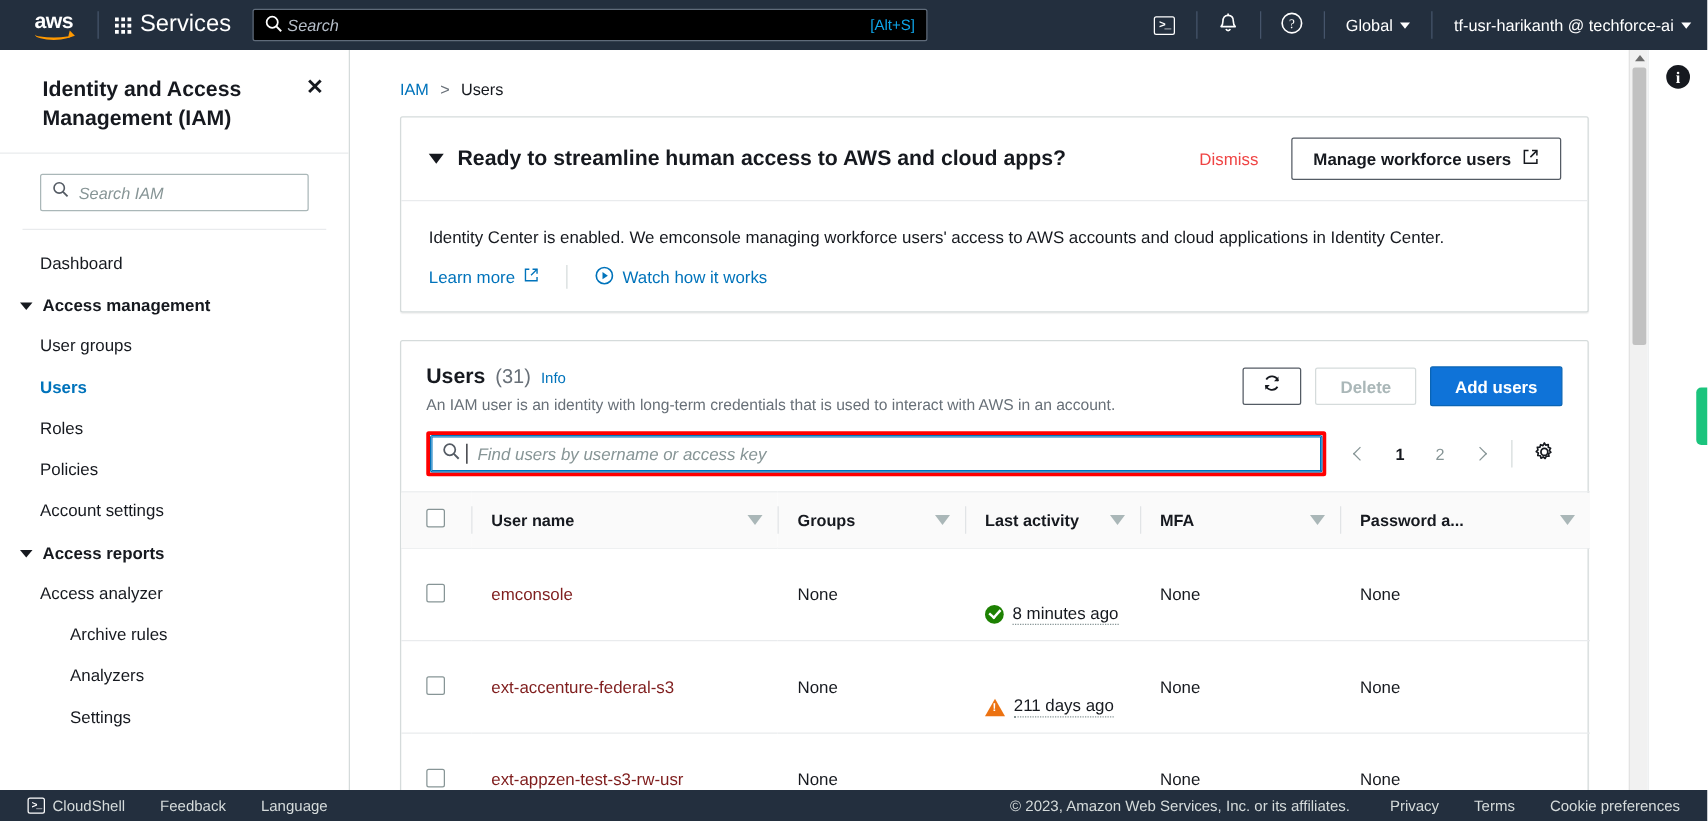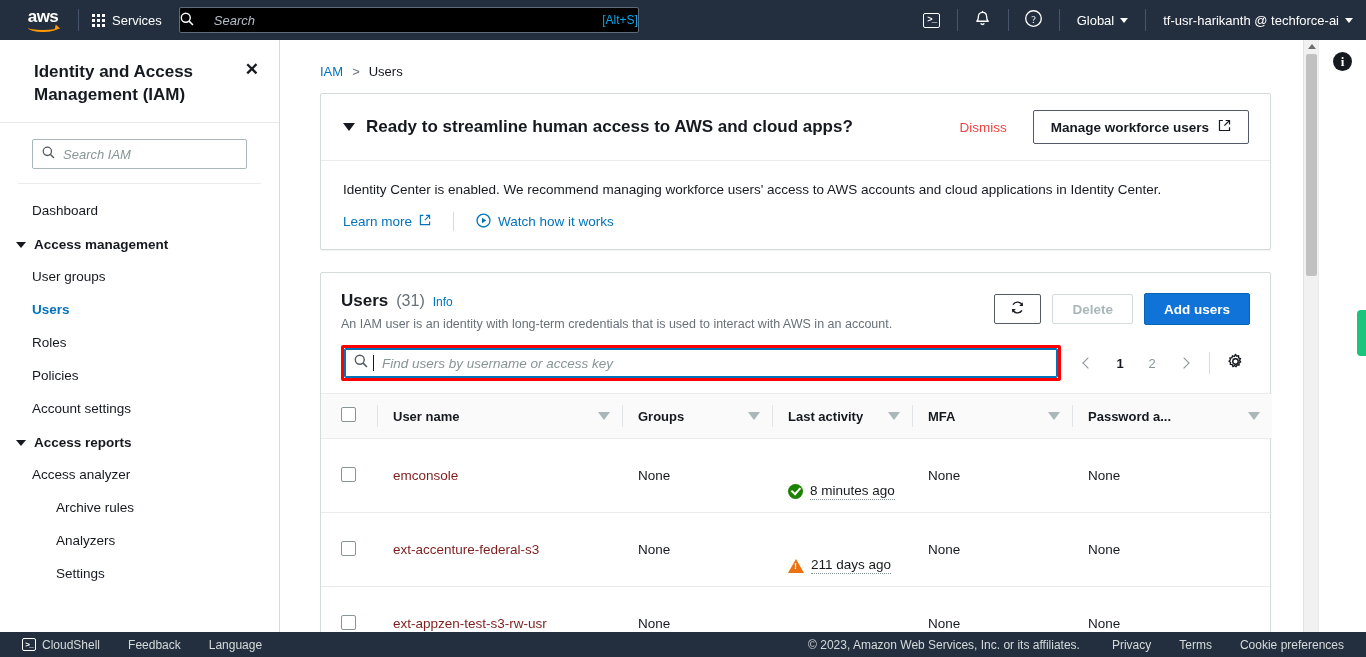--- a/index.html
+++ b/index.html
@@ -37,26 +37,26 @@
     border-bottom: 3px solid transparent; transform: rotate(14deg);
   }
   .nav-div { width: 1px; height: 22px; background: #46556b; margin: 0 4px; }
   .services-btn {
     display: flex; align-items: center; gap: 7px; padding: 6px 9px;
     cursor: pointer; border-radius: 2px;
   }
   .grid-icon { display: grid; grid-template-columns: repeat(3, 3px);
     grid-template-rows: repeat(3, 3px); gap: 2px; }
   .grid-icon i { background: #fff; width: 3px; height: 3px; display: block; }
-  .services-label { font-size: 13px; color: #fff; }
+  .services-label { font-size: 19px; color: #fff; }
 
   #searchbox {
-    margin-left: 8px; width: 460px; height: 26px; background: #000;
+    margin-left: 8px; width: 540px; height: 26px; background: #000;
     border: 1px solid #5f6b7a; border-radius: 2px;
-    display: flex; align-items: center; padding: 0 0; gap: 20px;
+    display: flex; align-items: center; padding: 0 9px; gap: 4px;
     cursor: text;
   }
   #searchbox .sicon { flex: 0 0 auto; }
   #searchbox .sph {
     flex: 1; color: #b6bec9; font-style: italic; font-size: 13px;
   }
   #searchbox .skey { color: #0ea5e9; font-size: 12px; }
 
   .nav-right { margin-left: auto; display: flex; align-items: center; height: 100%; }
   .nav-icon-btn {
@@ -498,21 +498,21 @@
         <span>
           <svg width="13" height="13" viewBox="0 0 14 14">
             <path d="M5.2 1.6 H1.6 V12.4 H12.4 V8.8" fill="none" stroke="#16191f" stroke-width="1.3"></path>
             <path d="M8.2 1.6 H12.4 V5.8" fill="none" stroke="#16191f" stroke-width="1.3"></path>
             <line x1="12.4" y1="1.6" x2="6.8" y2="7.2" stroke="#16191f" stroke-width="1.3"></line>
           </svg>
         </span>
       </button>
     </div>
     <div class="banner-body">
-      <div class="banner-text">Identity Center is enabled. We recommend managing workforce users' access to AWS accounts and cloud applications in Identity Center.</div>
+      <div class="banner-text">Identity Center is enabled. We emconsole managing workforce users' access to AWS accounts and cloud applications in Identity Center.</div>
       <div class="banner-links">
         <span class="lnk">
           <span>Learn more</span>
           <span>
             <svg width="12" height="12" viewBox="0 0 14 14">
               <path d="M5.2 1.6 H1.6 V12.4 H12.4 V8.8" fill="none" stroke="#0073bb" stroke-width="1.3"></path>
               <path d="M8.2 1.6 H12.4 V5.8" fill="none" stroke="#0073bb" stroke-width="1.3"></path>
               <line x1="12.4" y1="1.6" x2="6.8" y2="7.2" stroke="#0073bb" stroke-width="1.3"></line>
             </svg>
           </span>

